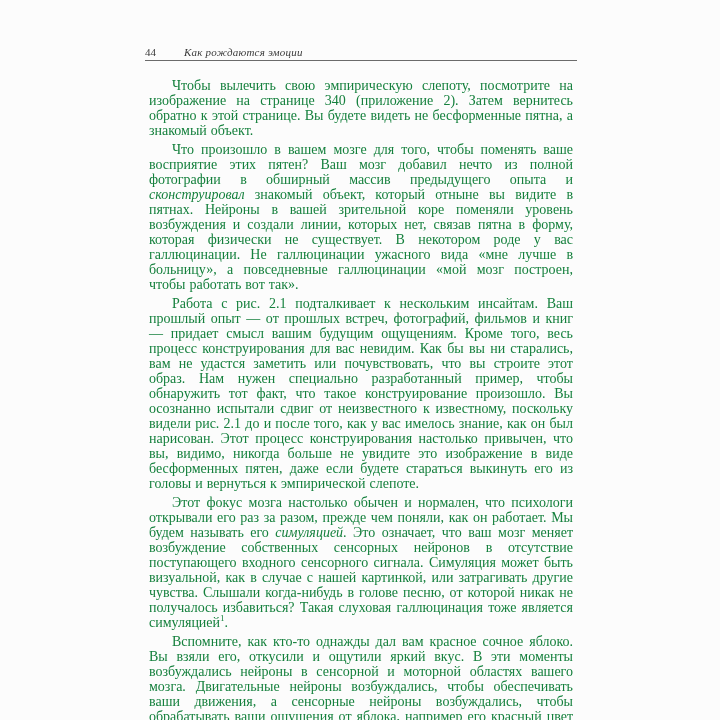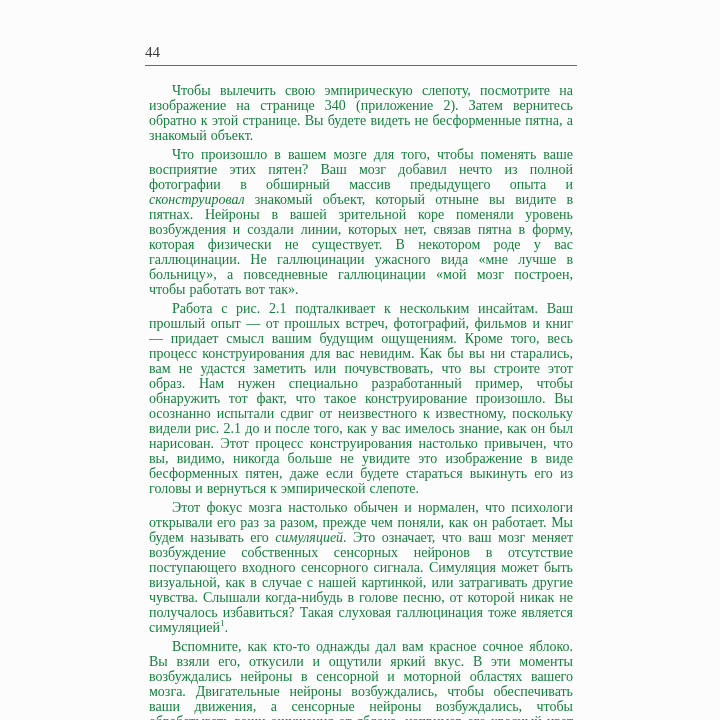--- a/index.html
+++ b/index.html
@@ -21,24 +21,23 @@
   }
   .content {
     position: absolute;
     left: 145px;
     top: 44px;
     width: 432px;
   }
   .running-head {
     display: flex;
     align-items: baseline;
-    font-size: 15px;
+    font-size: 11px;
     line-height: 16px;
     color: #3a3a3a;
-    padding-bottom: 5px;
     border-bottom: 1px solid #6b6b6b;
   }
   .running-head .pagenum {
     display: inline-block;
     min-width: 16px;
   }
   .running-head .rtitle {
     font-style: italic;
     margin-left: 23px;
     letter-spacing: 0.2px;
@@ -63,20 +62,21 @@
     vertical-align: super;
   }
 </style>
 </head>
 <body>
 
 <div class="page">
   <div class="content">
     <header class="running-head">
       <span class="pagenum">44</span>
+      <span class="rtitle">Как рождаются эмоции</span>
     </header>
     <main class="body-text">
         <p><span>Чтобы вылечить свою эмпирическую слепоту, посмотрите на изображение на странице 340 (приложение 2). Затем вернитесь обратно к этой странице. Вы будете видеть не бесформенные пятна, а знакомый объект.</span></p>
         <p><span>Что произошло в вашем мозге для того, чтобы поменять ваше восприятие этих пятен? Ваш мозг добавил нечто из полной фотографии в обширный массив предыдущего опыта и </span><em>сконструировал</em><span> знакомый объект, который отныне вы видите в пятнах. Нейроны в вашей зрительной коре поменяли уровень возбуждения и создали линии, которых нет, связав пятна в форму, которая физически не существует. В некотором роде у вас галлюцинации. Не галлюцинации ужасного вида «мне лучше в больницу», а повседневные галлюцинации «мой мозг построен, чтобы работать вот так».</span></p>
         <p><span>Работа с рис. 2.1 подталкивает к нескольким инсайтам. Ваш прошлый опыт — от прошлых встреч, фотографий, фильмов и книг — придает смысл вашим будущим ощущениям. Кроме того, весь процесс конструирования для вас невидим. Как бы вы ни старались, вам не удастся заметить или почувствовать, что вы строите этот образ. Нам нужен специально разработанный пример, чтобы обнаружить тот факт, что такое конструирование произошло. Вы осознанно испытали сдвиг от неизвестного к известному, поскольку видели рис. 2.1 до и после того, как у вас имелось знание, как он был нарисован. Этот процесс конструирования настолько привычен, что вы, видимо, никогда больше не увидите это изображение в виде бесформенных пятен, даже если будете стараться выкинуть его из головы и вернуться к эмпирической слепоте.</span></p>
         <p><span>Этот фокус мозга настолько обычен и нормален, что психологи открывали его раз за разом, прежде чем поняли, как он работает. Мы будем называть его </span><em>симуляцией</em><span>. Это означает, что ваш мозг меняет возбуждение собственных сенсорных нейронов в отсутствие поступающего входного сенсорного сигнала. Симуляция может быть визуальной, как в случае с нашей картинкой, или затрагивать другие чувства. Слышали когда-нибудь в голове песню, от которой никак не получалось избавиться? Такая слуховая галлюцинация тоже является симуляцией</span><sup>1</sup><span>.</span></p>
         <p><span>Вспомните, как кто-то однажды дал вам красное сочное яблоко. Вы взяли его, откусили и ощутили яркий вкус. В эти моменты возбуждались нейроны в сенсорной и моторной областях вашего мозга. Двигательные нейроны возбуждались, чтобы обеспечивать ваши движения, а сенсорные нейроны возбуждались, чтобы обрабатывать ваши ощущения от яблока, например его красный цвет с зеленым боком; его гладкость в руке; его свежий растительный аромат; хруст, который слышится, когда вы откусываете; и его резкий вкус с оттенком сладковатости. Другие нейроны заставляют ваш рот напол-</span></p>
       </main>
   </div>
 </div>

